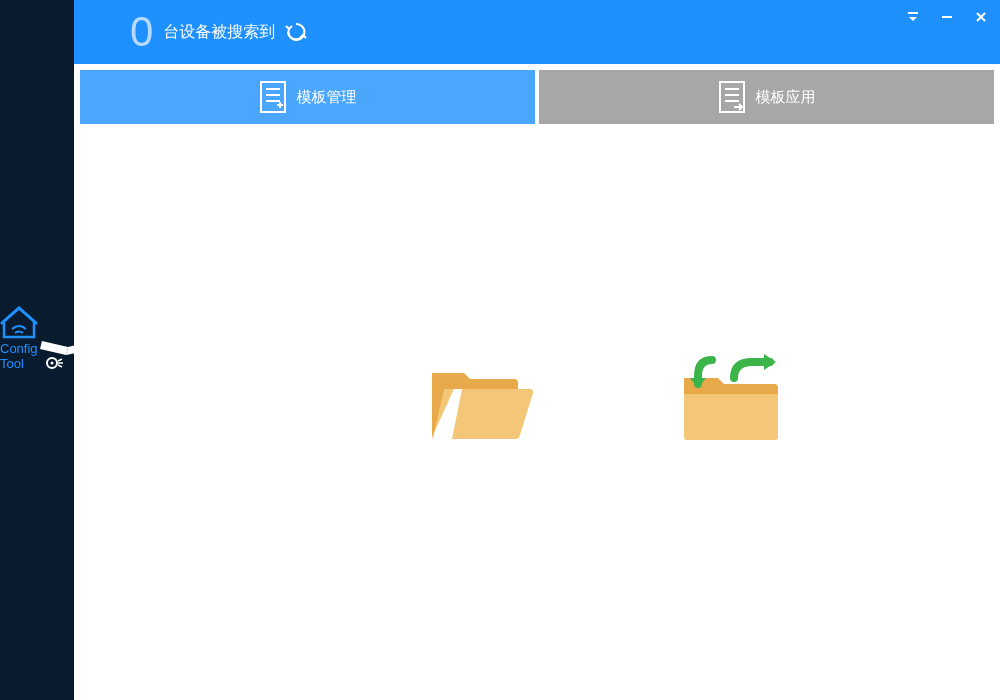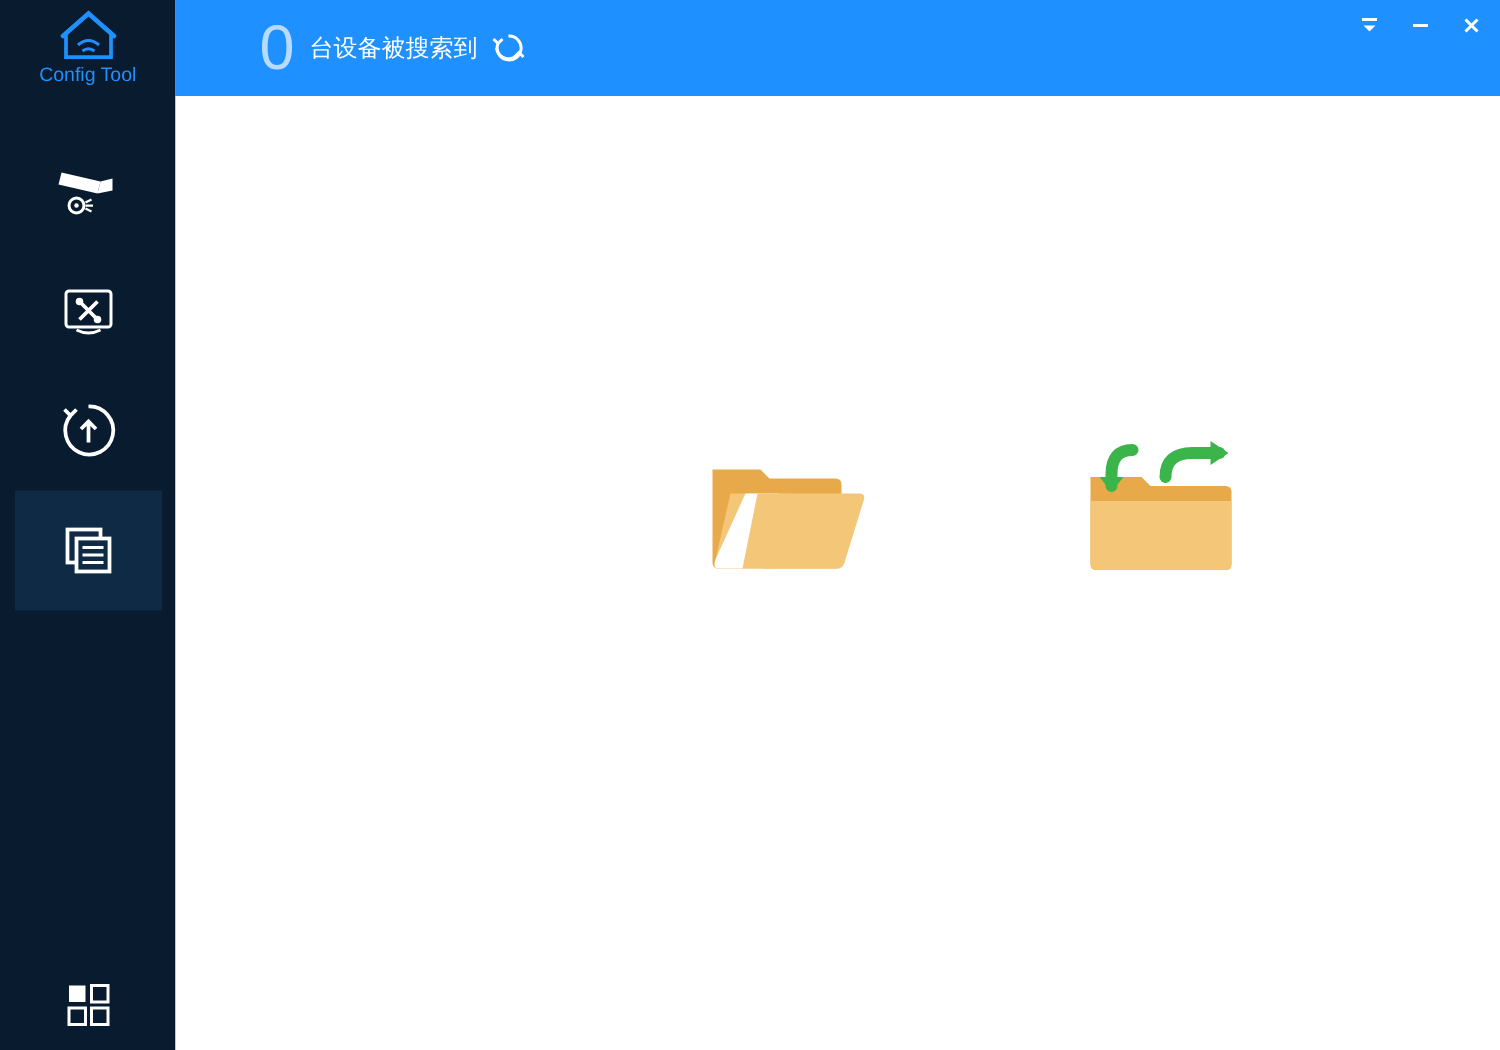--- a/index.html
+++ b/index.html
@@ -1,21 +1,21 @@
 <!DOCTYPE html>
 <html><head>
 <meta charset="utf-8">
 <style>
 * { margin: 0; padding: 0; box-sizing: border-box; }
 body { font-family: "Microsoft YaHei", sans-serif; width: 1000px; height: 700px; overflow: hidden; background: #fff; }
 
 .app { display: flex; width: 100%; height: 100%; }
 
 
-.sidebar { width: 117px; height: 100%; background: #091b2e; display: flex; flex-direction: column; align-items: center; padding-top: 6px; justify-content: space-between; }
+.sidebar { width: 74px; height: 100%; background: #091b2e; display: flex; flex-direction: row; align-items: center; padding-top: 6px; justify-content: space-between; }
 .logo-block { display: flex; flex-direction: column; align-items: center; color: #1e90ff; margin-bottom: 30px; }
 .logo-text { font-size: 13px; color: #1e90ff; margin-top: 2px; }
 .sidebar-item { width: 98px; height: 80px; display: flex; align-items: center; justify-content: center; cursor: pointer; }
 .sidebar-item.active { background: #0f2a44; }
 .sidebar-spacer { flex: 1; }
 .sidebar-bottom { width: 98px; height: 60px; display: flex; align-items: center; justify-content: center; }
 
 
 .main { flex: 1; display: flex; flex-direction: column; }
 
@@ -134,20 +134,43 @@
           </svg>
         </div>
         <div class="win-btn">
           <svg width="12" height="12" viewBox="0 0 12 12">
             <path d="M2 2 L10 10 M10 2 L2 10" stroke="#fff" stroke-width="2"></path>
           </svg>
         </div>
       </div>
     </div>
 
+    <div class="tabs">
+      <div class="tab active">
+        <svg width="28" height="34" viewBox="0 0 28 34">
+          <rect x="2" y="2" width="24" height="30" fill="none" stroke="#fff" stroke-width="2"></rect>
+          <line x1="7" y1="9" x2="21" y2="9" stroke="#fff" stroke-width="2"></line>
+          <line x1="7" y1="15" x2="21" y2="15" stroke="#fff" stroke-width="2"></line>
+          <line x1="7" y1="21" x2="21" y2="21" stroke="#fff" stroke-width="2"></line>
+          <line x1="18" y1="25" x2="24" y2="25" stroke="#fff" stroke-width="2"></line>
+          <line x1="21" y1="22" x2="21" y2="28" stroke="#fff" stroke-width="2"></line>
+        </svg>
+        <span>模板管理</span>
+      </div>
+      <div class="tab inactive">
+        <svg width="28" height="34" viewBox="0 0 28 34">
+          <rect x="2" y="2" width="24" height="30" fill="none" stroke="#fff" stroke-width="2"></rect>
+          <line x1="7" y1="9" x2="21" y2="9" stroke="#fff" stroke-width="2"></line>
+          <line x1="7" y1="15" x2="21" y2="15" stroke="#fff" stroke-width="2"></line>
+          <line x1="7" y1="21" x2="21" y2="21" stroke="#fff" stroke-width="2"></line>
+          <path d="M16 27 L24 27 M21 24 L24 27 L21 30" fill="none" stroke="#fff" stroke-width="2"></path>
+        </svg>
+        <span>模板应用</span>
+      </div>
+    </div>
 
     <div class="content">
       <div class="folder-btn folder-open">
         <svg width="110" height="86" viewBox="0 0 110 86">
           <path d="M6 14 L6 76 Q6 80 10 80 L88 80 Q92 80 92 76 L92 24 Q92 20 88 20 L44 20 L38 14 Z" fill="#e8a94a"></path>
           <path d="M18 30 L104 30 Q108 30 107 34 L94 76 Q93 80 89 80 L10 80 Q6 80 8 74 Z" fill="#f4c678"></path>
           <path d="M28 30 L50 30 L40 80 L10 80 Q6 80 8 74 Z" fill="#ffffff"></path>
           <path d="M36 30 L58 30 L48 80 L26 80 Z" fill="#f4c678"></path>
         </svg>
       </div>

